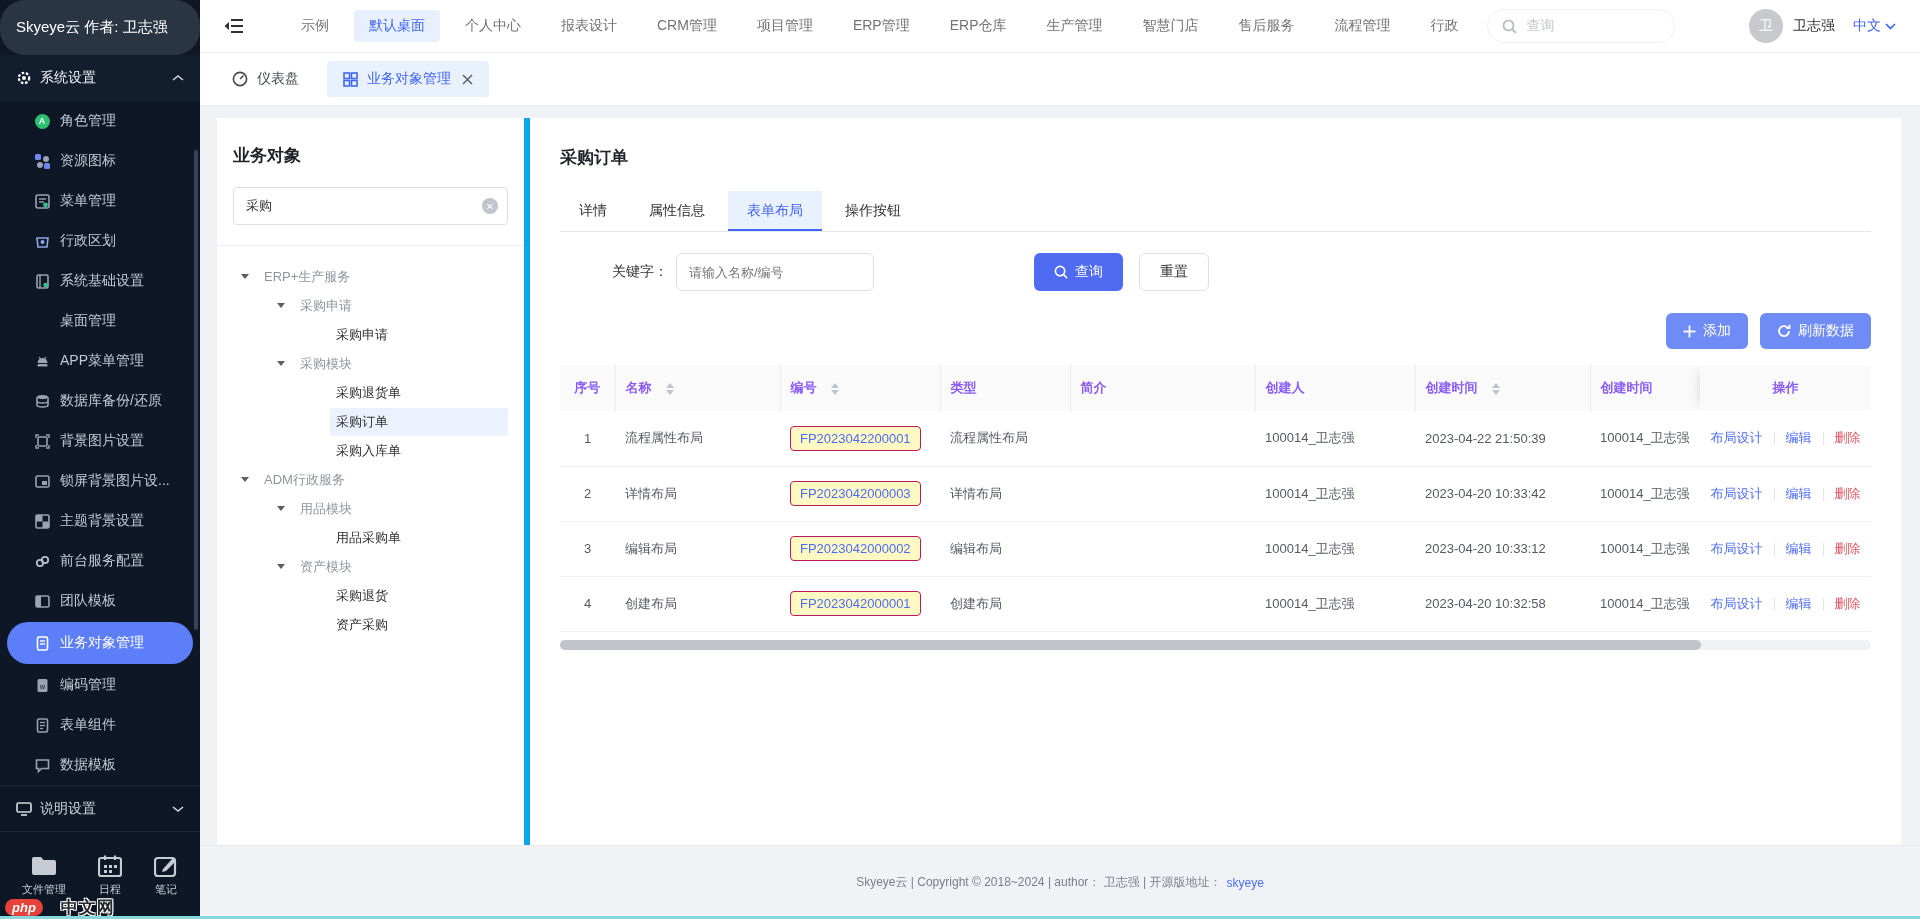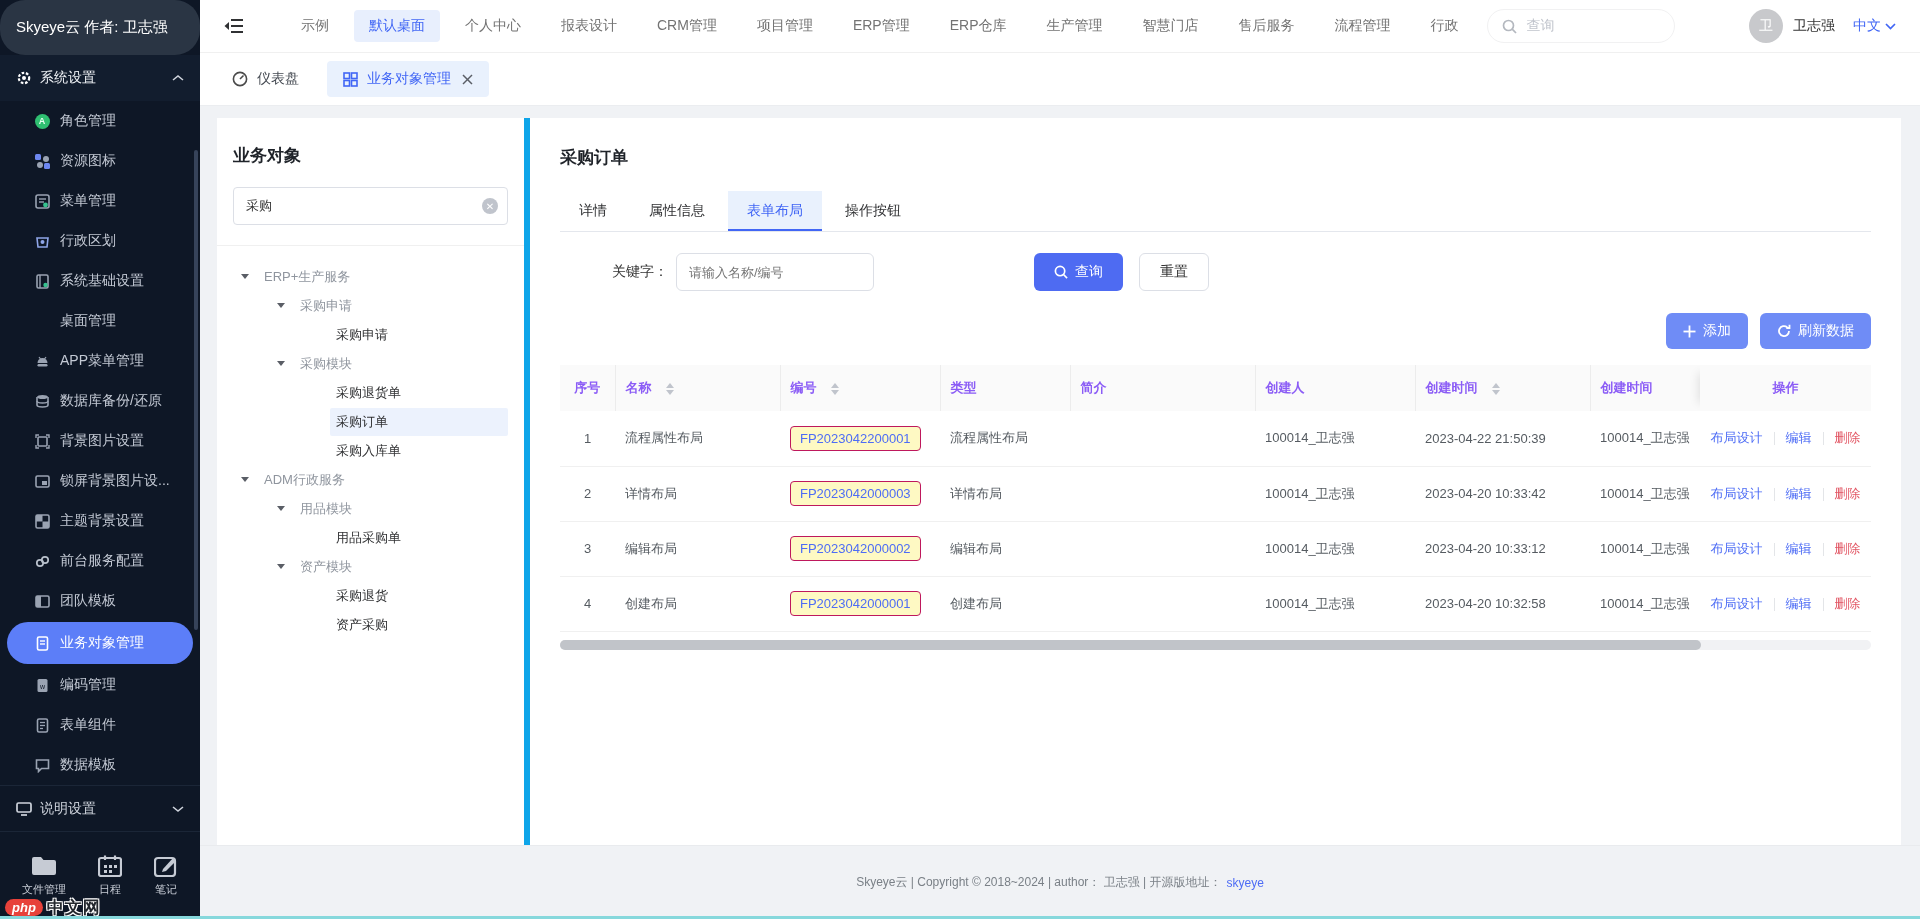--- a/index.html
+++ b/index.html
@@ -17,21 +17,21 @@
   .section-head.sub { background:transparent; color:#cfd4dd; border-top:1px solid #1b2637; }
   .section-head .chev { margin-left:auto; display:flex; }
   .side-item { height:40px; display:flex; align-items:center; gap:10px; padding-left:34px; color:#c3c9d4; font-size:14px; cursor:pointer; white-space:nowrap; }
   .side-item .ic { width:16px; height:16px; flex:none; display:flex; align-items:center; justify-content:center; }
   .side-item.noicon { padding-left:60px; }
   .side-item.active { background:#5c7ef8; color:#fff; border-radius:21px; margin:1px 7px; padding-left:27px; height:42px; }
   .role-dot { width:15px; height:15px; border-radius:50%; background:#2fbf71; color:#eafff3; font-size:9px; display:flex; align-items:center; justify-content:center; font-weight:bold; }
   .side-thumb { position:absolute; right:2px; top:150px; width:4px; height:480px; background:#36435a; border-radius:2px; cursor:pointer; }
   .dock { position:absolute; left:0; bottom:22px; width:200px; display:flex; justify-content:space-between; padding:0 22px; }
   .dock-item { display:flex; flex-direction:column; align-items:center; gap:5px; color:#c6cbd4; font-size:11px; cursor:pointer; }
-  .watermark { position:absolute; left:5px; bottom:0px; display:flex; align-items:center; gap:4px; z-index:30; }
+  .watermark { position:absolute; left:5px; bottom:0px; display:flex; align-items:center; gap:18px; z-index:30; }
   .php-pill { background:#e7413a; color:#fff; font-style:italic; font-weight:bold; font-size:13px; border-radius:10px; padding:1px 7px; }
   .php-text { font-size:17px; font-weight:900; color:#23282e; text-shadow:-1px -1px 0 #fff,1px -1px 0 #fff,-1px 1px 0 #fff,1px 1px 0 #fff; letter-spacing:1px; }
   .bottom-strip { position:absolute; left:0; right:0; bottom:0; height:3px; background:#86d8dc; z-index:25; }
   
   .topbar { position:absolute; left:200px; top:0; right:0; height:53px; background:#fff; border-bottom:1px solid #f0f0f0; display:flex; align-items:center; padding:0 24px; z-index:5; }
   .collapse-btn { display:flex; cursor:pointer; }
   .nav-items { display:flex; align-items:center; gap:10px; margin-left:42px; }
   .nav-item { padding:7px 15px; border-radius:4px; color:#737373; cursor:pointer; white-space:nowrap; }
   .nav-item.active { background:#e8effd; color:#4166f5; }
   .nav-search { display:flex; align-items:center; gap:9px; margin-left:14px; width:188px; height:34px; border:1px solid #f1f1f2; border-radius:17px; padding:0 14px; color:#c0c4cc; cursor:text; }

